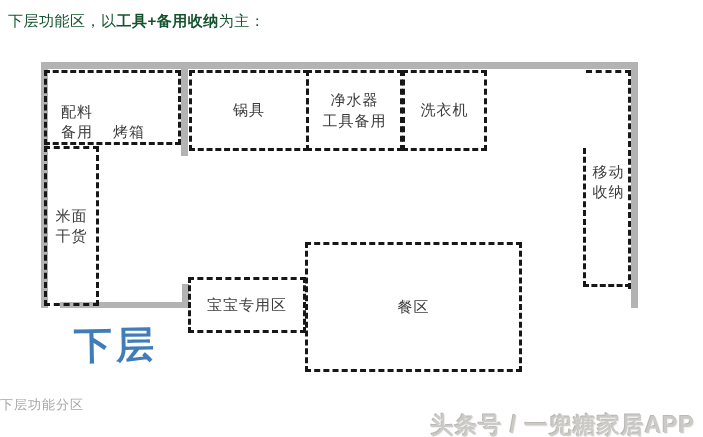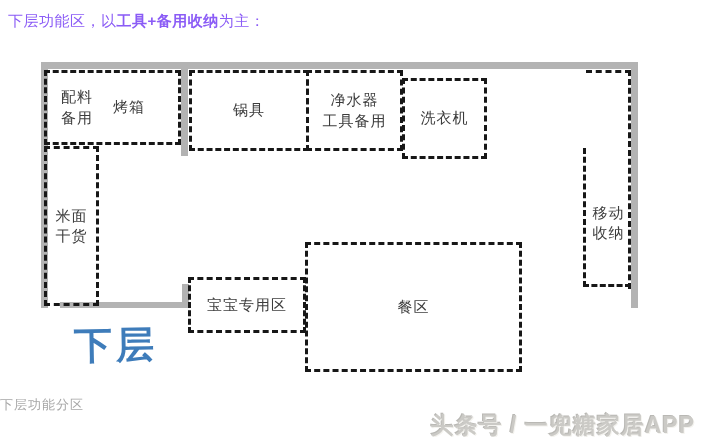--- a/index.html
+++ b/index.html
@@ -1,45 +1,45 @@
 <!DOCTYPE html>
 <html><head>
 <meta charset="utf-8">
 <style>
   html,body{margin:0;padding:0;background:#fff;}
   .page{position:relative;width:703px;height:437px;background:#fff;overflow:hidden;
         font-family:"Liberation Sans","DejaVu Sans",sans-serif;color:#222;}
 
   
-  .title{position:absolute;left:8px;top:12px;font-size:15px;color:#8b5cf6;letter-spacing:.5px;}
+  .title{position:absolute;left:8px;top:12px;font-size:15px;color:#14532d;letter-spacing:.5px;}
   .title .b{font-weight:700;}
 
   
   .plan{position:absolute;left:0;top:0;width:703px;height:437px;}
 
   .wall{position:absolute;background:#b3b3b3;}
   .wall-top{left:41px;top:62px;width:597px;height:7px;}
   .wall-left{left:41px;top:62px;width:7px;height:246px;}
   .wall-right{left:631px;top:62px;width:7px;height:246px;}
   .wall-mid-stub{left:181px;top:64px;width:7px;height:92px;}
   .wall-bottomleft-h{left:60px;top:302px;width:129px;height:6px;}
   .wall-bottomleft-v{left:182px;top:284px;width:7px;height:24px;}
 
   .room{position:absolute;border:3px dashed #171717;background:transparent;
         display:flex;align-items:center;justify-content:center;
         font-size:15px;color:#3c3c3c;line-height:1.35;text-align:center;letter-spacing:1px;}
 
   .room-ingredients-oven{left:44px;top:70px;width:137px;height:75px;
-        justify-content:flex-start;gap:20px;padding-left:14px;box-sizing:border-box;}
+        justify-content:flex-start;gap:20px;padding-left:14px;box-sizing:border-box;align-items:flex-end;}
   .room-pots{left:189px;top:70px;width:114px;height:75px;}
   .room-purifier{left:306px;top:70px;width:91px;height:75px;}
-  .room-washer{left:402px;top:70px;width:79px;height:75px;margin-top:8px;}
+  .room-washer{left:402px;top:70px;width:79px;height:75px;}
   .room-fridge{left:486px;top:70px;width:99px;height:75px;border-right:3px solid #171717;}
   .room-mobile{left:583px;top:148px;width:48px;height:139px;
-        border-top:none;border-right:none;align-items:center;padding-top:14px;box-sizing:border-box;font-family:Liberation Serif, serif;}
+        border-top:none;border-right:none;align-items:flex-start;padding-top:14px;box-sizing:border-box;font-family:Liberation Serif, serif;}
   .room-rice{left:44px;top:146px;width:49px;height:154px;}
   .room-baby{left:188px;top:277px;width:112px;height:50px;}
   .room-dining{left:305px;top:242px;width:211px;height:124px;}
 
   
   .dash-h{position:absolute;border-top:3px dashed #171717;height:0;}
   .dash-v{position:absolute;border-left:3px dashed #171717;width:0;}
   .seg-top-rightcol{left:586px;top:70px;width:45px;}
   .seg-right-overlay{left:628px;top:70px;height:219px;}
 

